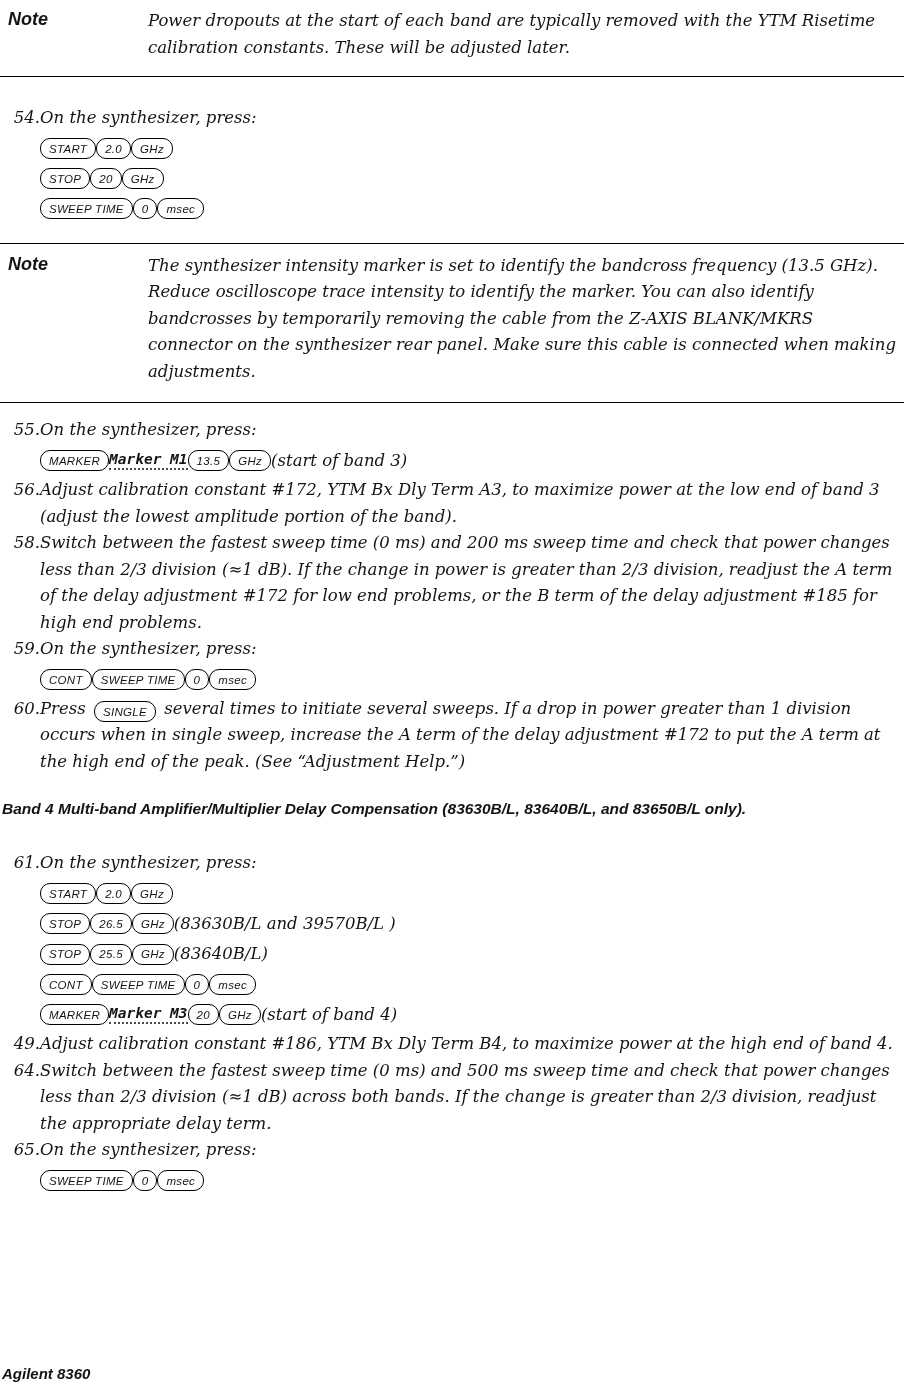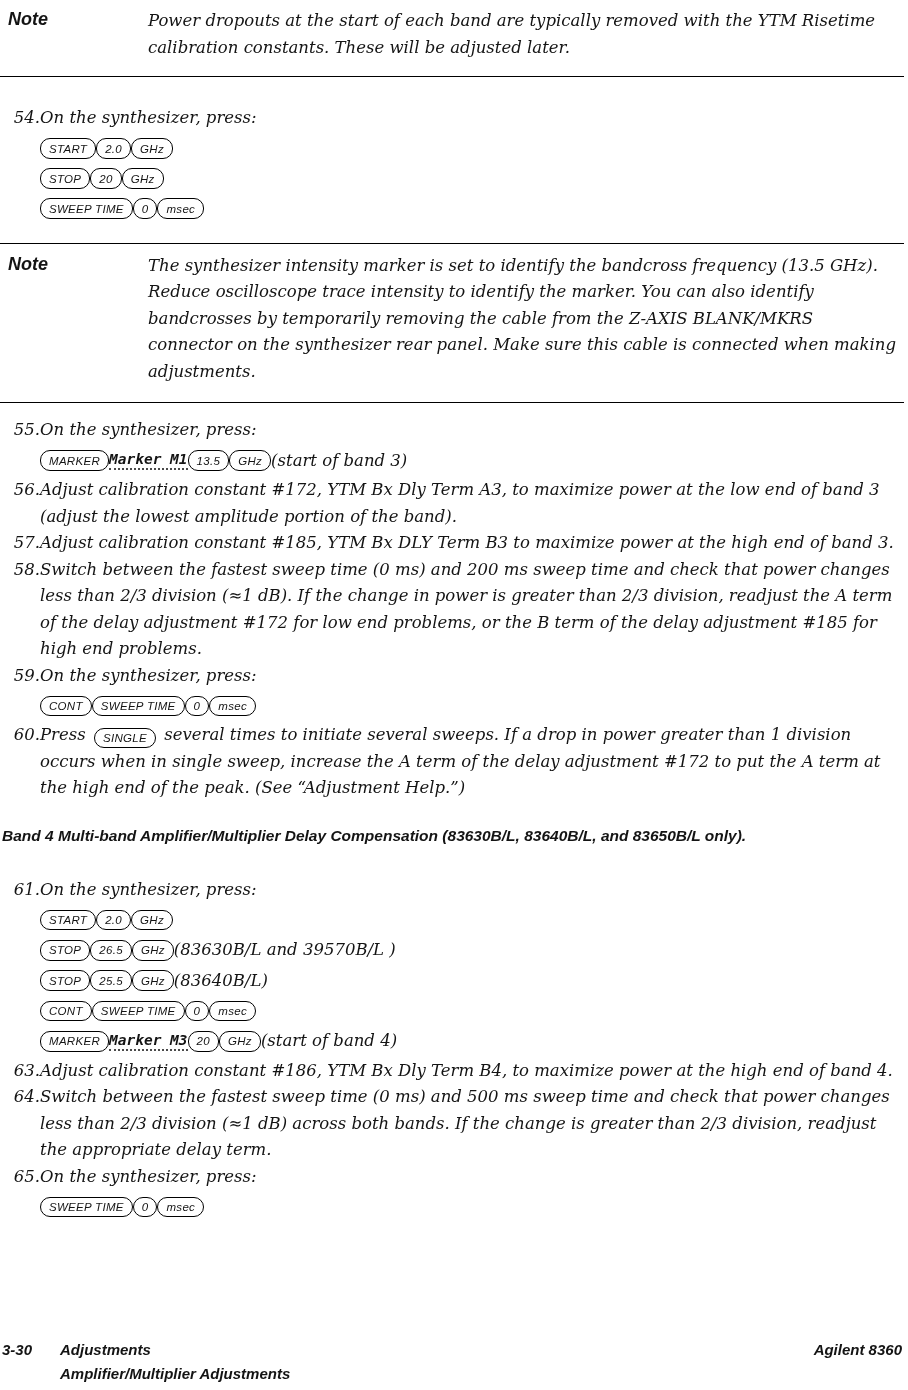--- a/index.html
+++ b/index.html
@@ -159,26 +159,20 @@
     </div>
   </div>
 
   <div class="step">
     <span class="step-num">56.</span>
     <div class="step-body">
       <div class="step-text">Adjust calibration constant #172, YTM Bx Dly Term A3, to maximize power at the low end of band 3 (adjust the lowest amplitude portion of the band).</div>
     </div>
   </div>
 
-  <div class="step">
-    <span class="step-num">57.</span>
-    <div class="step-body">
-      <div class="step-text">Adjust calibration constant #185, YTM Bx DLY Term B3 to maximize power at the high end of band 3.</div>
-    </div>
-  </div>
 
   <div class="step">
     <span class="step-num">58.</span>
     <div class="step-body">
       <div class="step-text">Switch between the fastest sweep time (0 ms) and 200 ms sweep time and check that power changes less than 2/3 division (≈1 dB). If the change in power is greater than 2/3 division, readjust the A term of the delay adjustment #172 for low end problems, or the B term of the delay adjustment #185 for high end problems.</div>
     </div>
   </div>
 
   <div class="step">
     <span class="step-num">59.</span>
@@ -238,21 +232,21 @@
         <span class="softkey">Marker M3</span>
         <span class="key">20</span>
         <span class="key">GHz</span>
         <span class="key-suffix">(start of band 4)</span>
       </div>
     </div>
   </div>
 
 
   <div class="step">
-    <span class="step-num">63.</span>
+    <span class="step-num">49.</span>
     <div class="step-body">
       <div class="step-text">Adjust calibration constant #186, YTM Bx Dly Term B4, to maximize power at the high end of band 4.</div>
     </div>
   </div>
 
   <div class="step">
     <span class="step-num">64.</span>
     <div class="step-body">
       <div class="step-text">Switch between the fastest sweep time (0 ms) and 500 ms sweep time and check that power changes less than 2/3 division (≈1 dB) across both bands. If the change is greater than 2/3 division, readjust the appropriate delay term.</div>
     </div>
@@ -264,25 +258,16 @@
       <div class="step-text">On the synthesizer, press:</div>
       <div class="keyline">
         <span class="key">SWEEP TIME</span>
         <span class="key">0</span>
         <span class="key">msec</span>
       </div>
     </div>
   </div>
 
   <footer class="footer">
-    <div class="footer-left">
-      <div class="footer-row">
-        <span class="footer-page-number">3-30</span>
-        <span>Adjustments</span>
-      </div>
-      <div class="footer-row sub">
-        <span>Amplifier/Multiplier Adjustments</span>
-      </div>
-    </div>
     <div class="footer-right">Agilent 8360</div>
   </footer>
 
 </div>
 
 </body></html>

